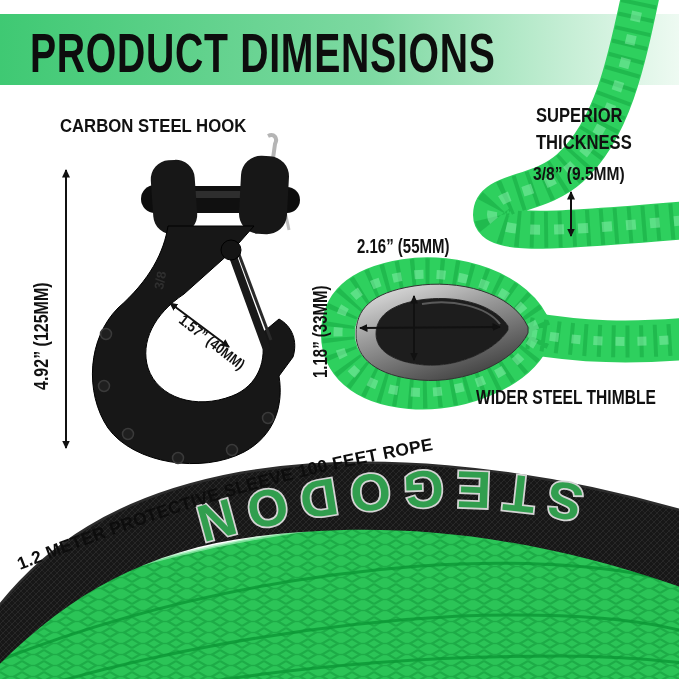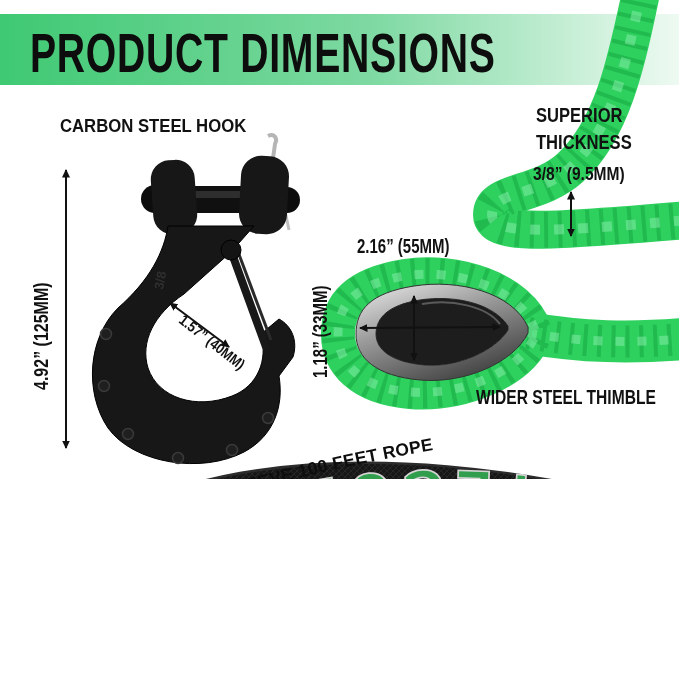--- a/index.html
+++ b/index.html
@@ -1,16 +1,16 @@
 <!DOCTYPE html>
 <html style="--banner_green: #3fc973; --rope_green: #2ed05e; --rope_shadow: #0fa03c; --brand_green: #319e4e; --sleeve_black: #171717; --steel_gray: #9c9c9c; --text_black: #111111;"><head>
 <meta charset="utf-8">
 <style>
   html,body{margin:0;padding:0;background:#ffffff;}
-  .stage{position:relative;width:679px;height:479px;background:#fff;overflow:hidden;
+  .stage{position:relative;width:679px;height:679px;background:#fff;overflow:hidden;
          font-family:"Liberation Sans","DejaVu Sans",sans-serif;}
   svg{display:block}
   .lbl{fill:var(--text_black,#111);font-weight:800;}
   .dim{fill:var(--text_black,#111);font-weight:800;}
   .dimline{stroke:var(--text_black,#111);stroke-width:2;fill:none;}
   .rope-base{stroke:var(--rope_green,#2ed05e);fill:none;}
   .rope-dark{stroke:var(--rope_shadow,#0fa03c);fill:none;}
   .rope-lite{stroke:#8af0ae;fill:none;}
   .hookfill{fill:#171717;stroke:#000;stroke-width:1;}
   .brand{fill:var(--brand_green,#319e4e);stroke:#d4d4d4;stroke-width:3.5;paint-order:stroke;

